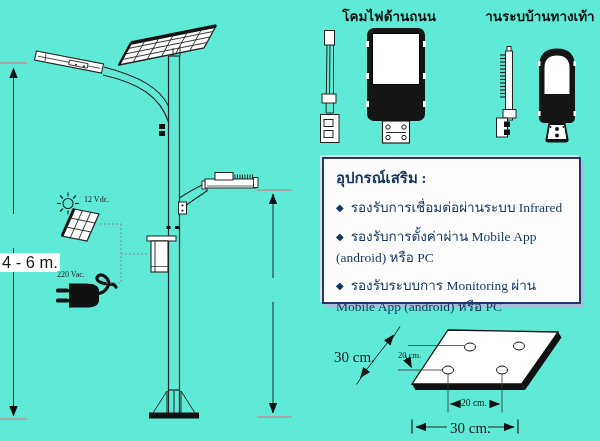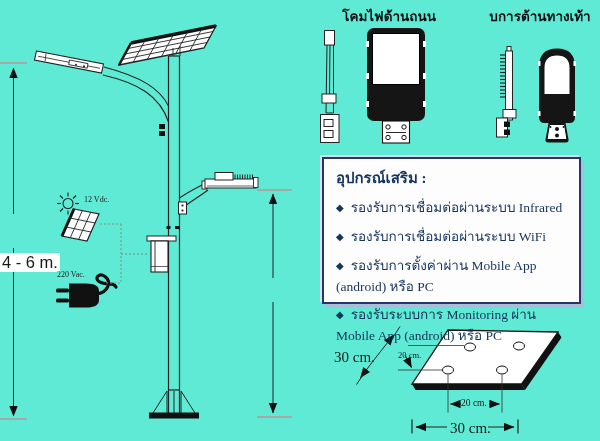--- a/index.html
+++ b/index.html
@@ -271,44 +271,41 @@
       <line x1="412" y1="419.5" x2="412" y2="433.5" stroke-width="1.2"></line>
       <line x1="518" y1="419.5" x2="518" y2="433.5" stroke-width="1.2"></line>
       <line x1="447" y1="427" x2="416" y2="427" marker-end="url(#arw)"></line>
       <line x1="488" y1="427" x2="514" y2="427" marker-end="url(#arw)"></line>
     </g>
   </g>
 </svg>
 
 <div class="lbl lamp-title" style="left:328px;top:5px;width:122px;">โคมไฟด้านถนน</div>
 
-<div class="lbl lamp-title" style="left:481px;top:5px;width:118px;">บการต้านทางเท้า</div>
+<div class="lbl lamp-title" style="left:481px;top:5px;width:118px;">านระบบ้านทางเท้า</div>
 
 <div class="lbl dim" style="left:0px;top:221px;">4 - 6 m.</div>
 
 
 <div class="lbl tiny" style="left:84px;top:195px;">12 Vdc.</div>
 
 <div class="lbl tiny" style="left:57px;top:270px;">220 Vac.</div>
 
 <div class="lbl plate-lbl" style="left:334px;top:349px;">30 cm.</div>
 
 <div class="lbl plate-lbl-sm" style="left:398px;top:350px;">20 cm.</div>
 
 <div class="lbl plate-lbl-sm" style="left:461px;top:398px;font-size:9.5px;">20 cm.</div>
 
 <div class="lbl plate-lbl" style="left:450px;top:420px;">30 cm.</div>
 
 <div class="acc-box">
   <div class="acc-title">อุปกรณ์เสริม :</div>
   <div class="acc-item">
     <span class="diamond">◆</span><span>รองรับการเชื่อมต่อผ่านระบบ Infrared</span>
-  </div>
-  <div class="acc-item">
-    <span class="diamond">◆</span><span>รองรับการเชื่อมต่อผ่านระบบ WiFi</span>
   </div>
   <div class="acc-item">
     <span class="diamond">◆</span><span>รองรับการตั้งค่าผ่าน Mobile App (android) หรือ PC</span>
   </div>
   <div class="acc-item">
     <span class="diamond">◆</span><span>รองรับระบบการ Monitoring ผ่าน Mobile App (android) หรือ PC</span>
   </div>
 </div>
 
 </div>

